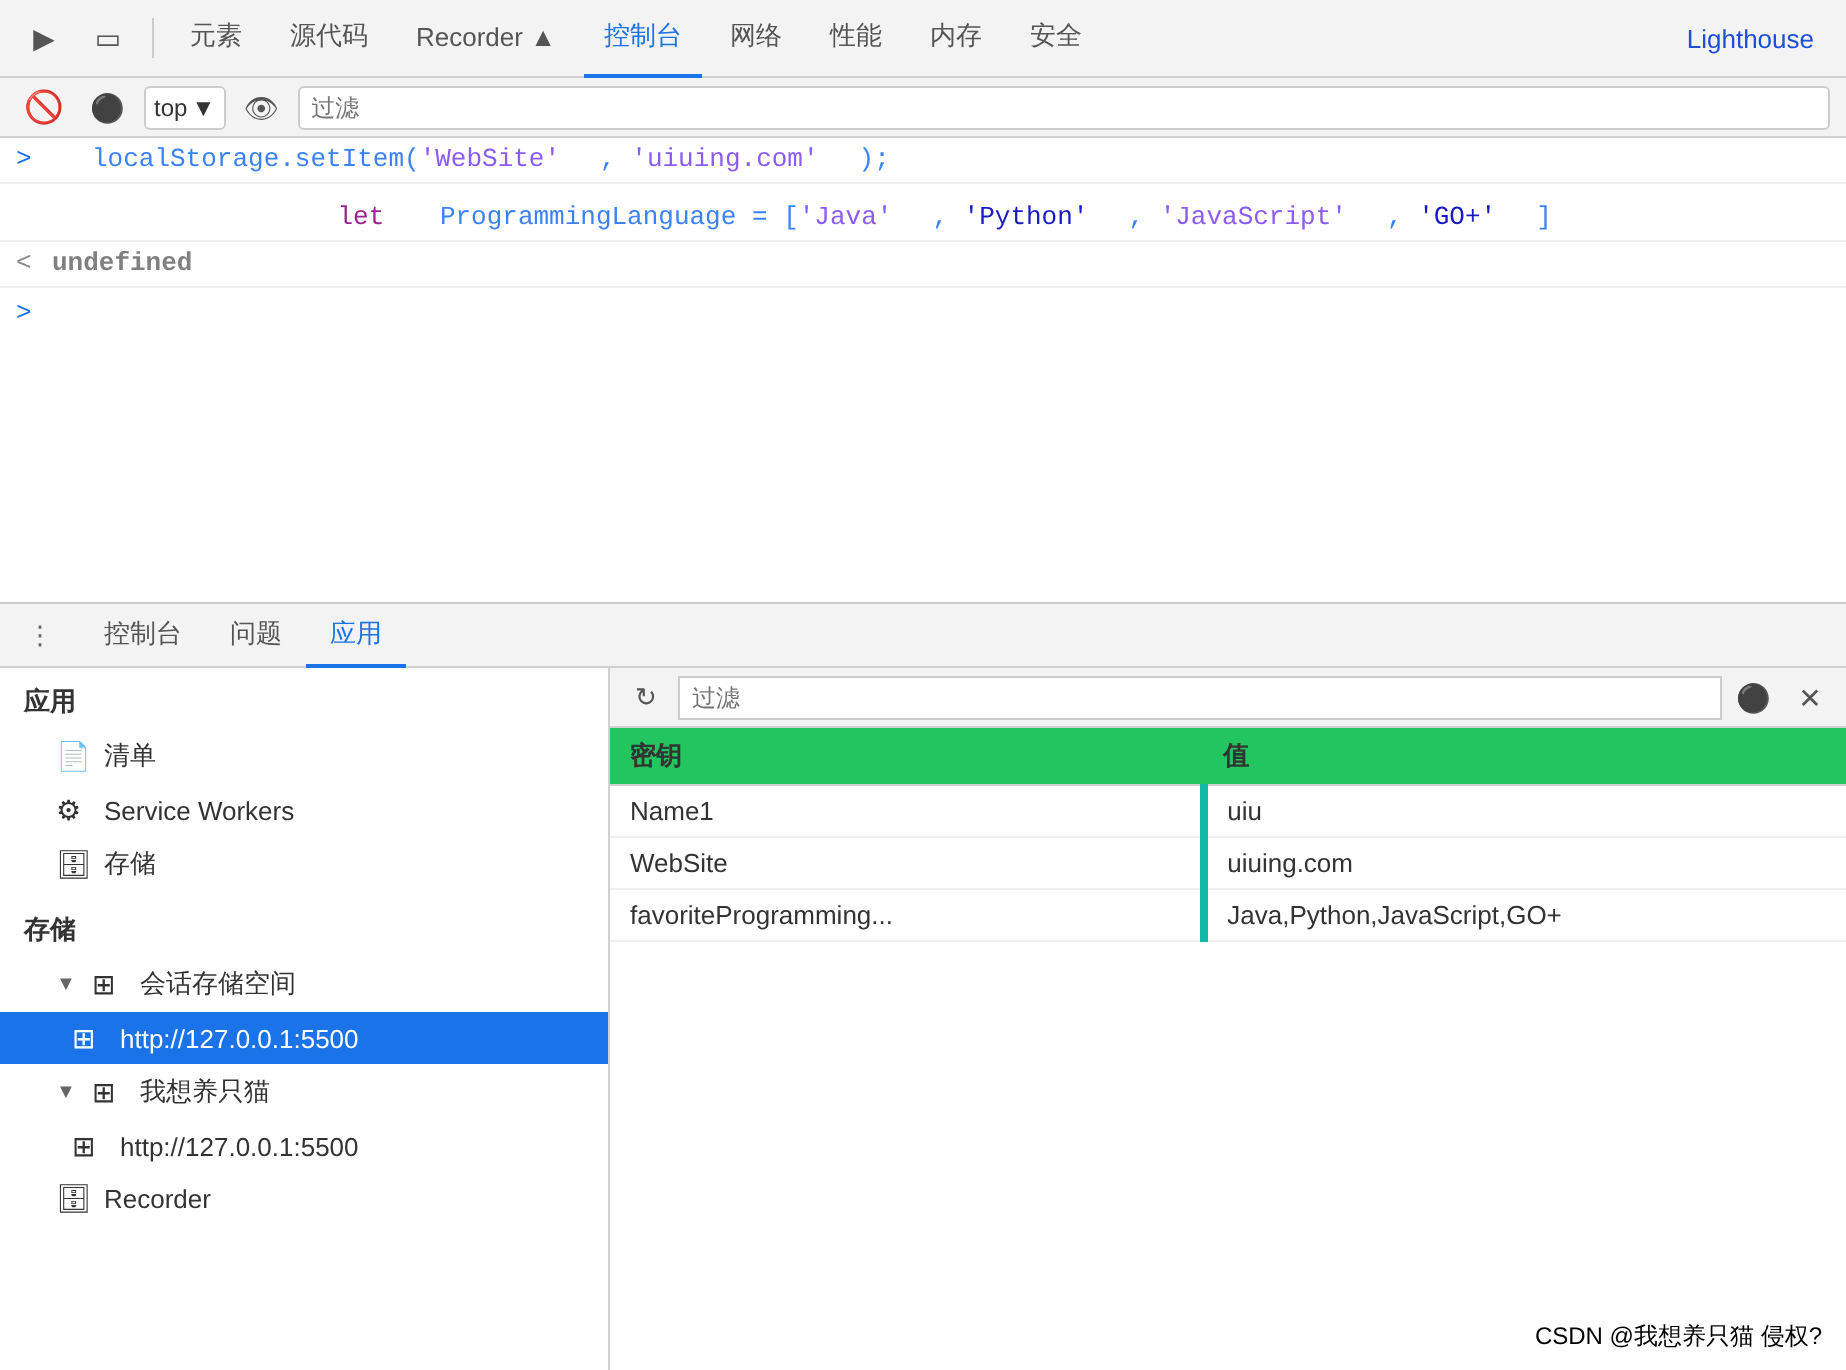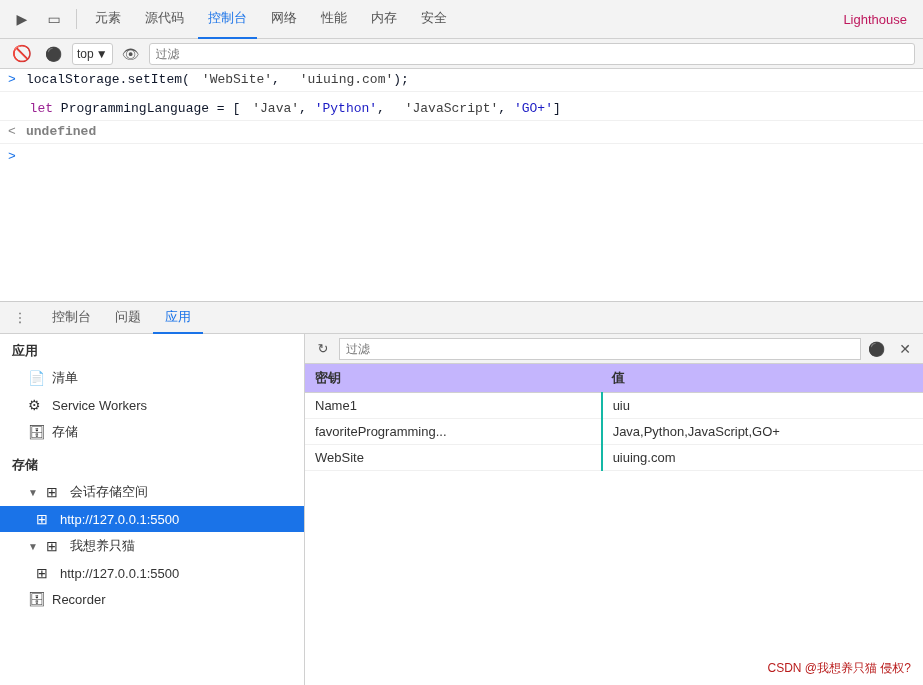--- a/index.html
+++ b/index.html
@@ -29,21 +29,21 @@
       height: 39px;
       display: flex; align-items: center;
       font-size: 13px;
       color: #555;
       cursor: pointer;
       border-bottom: 2px solid transparent;
     }
     .toolbar-nav-item.active { color: #1a73e8; border-bottom: 2px solid #1a73e8; }
     .toolbar-spacer { flex: 1; }
     .lighthouse-label {
-      font-size: 13px; color: #be185d; padding: 0 8px;
+      font-size: 13px; color: #1d4ed8; padding: 0 8px;
     }
 
     
     .console-toolbar {
       display: flex;
       align-items: center;
       height: 30px;
       background: #f3f3f3;
       border-bottom: 1px solid #d0d0d0;
       padding: 0 8px;
@@ -86,23 +86,23 @@
       padding: 2px 8px;
       border-bottom: 1px solid #f0f0f0;
       min-height: 20px;
       line-height: 18px;
     }
     .console-line .arrow {
       color: #555; margin-right: 6px; min-width: 12px; user-select: none;
     }
     .console-line .arrow.blue { color: #1a73e8; }
     .console-line .arrow.gray { color: #888; }
-    .code-string { color: #404040; margin-left: 12px; }
+    .code-string { color: #8b5cf6; }
     .code-string2 { color: #1a1ac4; }
-    .code-normal { color: #0f172a; }
+    .code-normal { color: #3b82f6; margin-left: 20px; }
     .code-purple { color: #9b2393; }
     .code-undefined { color: #808080; font-weight: bold; }
     .console-line.result { background: #fff; }
     .console-line.prompt { background: #fff; }
     .console-prompt-line { min-height: 24px; display: flex; align-items: center; padding: 2px 8px; }
     .console-prompt-line .arrow { color: #1a73e8; margin-right: 6px; }
 
     
     .bottom-panel {
       display: flex;
@@ -215,49 +215,50 @@
     .kv-table {
       flex: 1;
       overflow-y: auto;
     }
     table {
       width: 100%;
       border-collapse: collapse;
       font-size: 13px;
     }
     thead th {
-      background: #c4b5fd;
+      background: #22c55e;
       border-bottom: 1px solid #d0d0d0;
       padding: 5px 10px;
       text-align: left;
       font-weight: 600;
       color: #333;
       position: sticky; top: 0;
     }
     tbody tr { border-bottom: 1px solid #f0f0f0; }
     tbody td { padding: 5px 10px; color: #333; }
-    tbody td:first-child { border-right: 2px solid #14b8a6; width: 48%; }
+    tbody td:first-child { border-right: 4px solid #14b8a6; width: 48%; }
 
     .watermark {
       position: absolute;
       bottom: 8px;
       right: 12px;
       font-size: 12px;
-      color: #b91c1c;
+      color: #000000;
     }
   </style>
 </head>
 <body>
 
 <div class="top-toolbar">
   <div class="toolbar-icon-btn">▶</div>
   <div class="toolbar-icon-btn">▭</div>
   <div class="toolbar-sep"></div>
   <div class="toolbar-nav-item">元素</div>
   <div class="toolbar-nav-item">源代码</div>
+  <div class="toolbar-nav-item">Recorder ▲</div>
   <div class="toolbar-nav-item active">控制台</div>
   <div class="toolbar-nav-item">网络</div>
   <div class="toolbar-nav-item">性能</div>
   <div class="toolbar-nav-item">内存</div>
   <div class="toolbar-nav-item">安全</div>
   <div class="toolbar-spacer"></div>
   <div class="lighthouse-label">Lighthouse</div>
 </div>
 
 <div class="console-toolbar">
@@ -272,21 +273,21 @@
 </div>
 
 <div class="console-output">
   <div class="console-line prompt">
     <span class="arrow blue">&gt;</span>
     <span>
       <span class="code-normal">localStorage.setItem(</span><span class="code-string">'WebSite'</span><span class="code-normal">, </span><span class="code-string">'uiuing.com'</span><span class="code-normal">);</span>
     </span>
   </div>
   <div class="console-line" style="min-height:6px; border:none;"></div>
-  <div class="console-line prompt" style="align-items:center;">
+  <div class="console-line prompt" style="flex-direction:column; align-items:center;">
     <div style="display:flex; align-items:flex-start;">
       <span class="arrow blue" style="margin-right:6px;">&nbsp;&nbsp;</span>
       <span>
         <span class="code-purple">let </span><span class="code-normal">ProgrammingLanguage = [</span><span class="code-string">'Java'</span><span class="code-normal">, </span><span class="code-string2">'Python'</span><span class="code-normal">, </span><span class="code-string">'JavaScript'</span><span class="code-normal">, </span><span class="code-string2">'GO+'</span><span class="code-normal">]</span>
       </span>
     </div>
   </div>
   <div class="console-line result">
     <span class="arrow gray">&lt;</span>
     <span class="code-undefined">undefined</span>
@@ -359,27 +360,27 @@
               <th>密钥</th>
               <th>值</th>
             </tr>
           </thead>
           <tbody id="kv-tbody">
           <tr>
                 <td>Name1</td>
                 <td>uiu</td>
               </tr>
               <tr>
+                <td>WebSite</td>
+                <td>uiuing.com</td>
+              </tr>
+              <tr>
                 <td>favoriteProgramming...</td>
                 <td>Java,Python,JavaScript,GO+</td>
               </tr>
-              <tr>
-                <td>WebSite</td>
-                <td>uiuing.com</td>
-              </tr>
             </tbody>
         </table>
       </div>
     </div>
   </div>
 </div>
 
 <div class="watermark">CSDN @我想养只猫 侵权?</div>
 
 </body></html>

